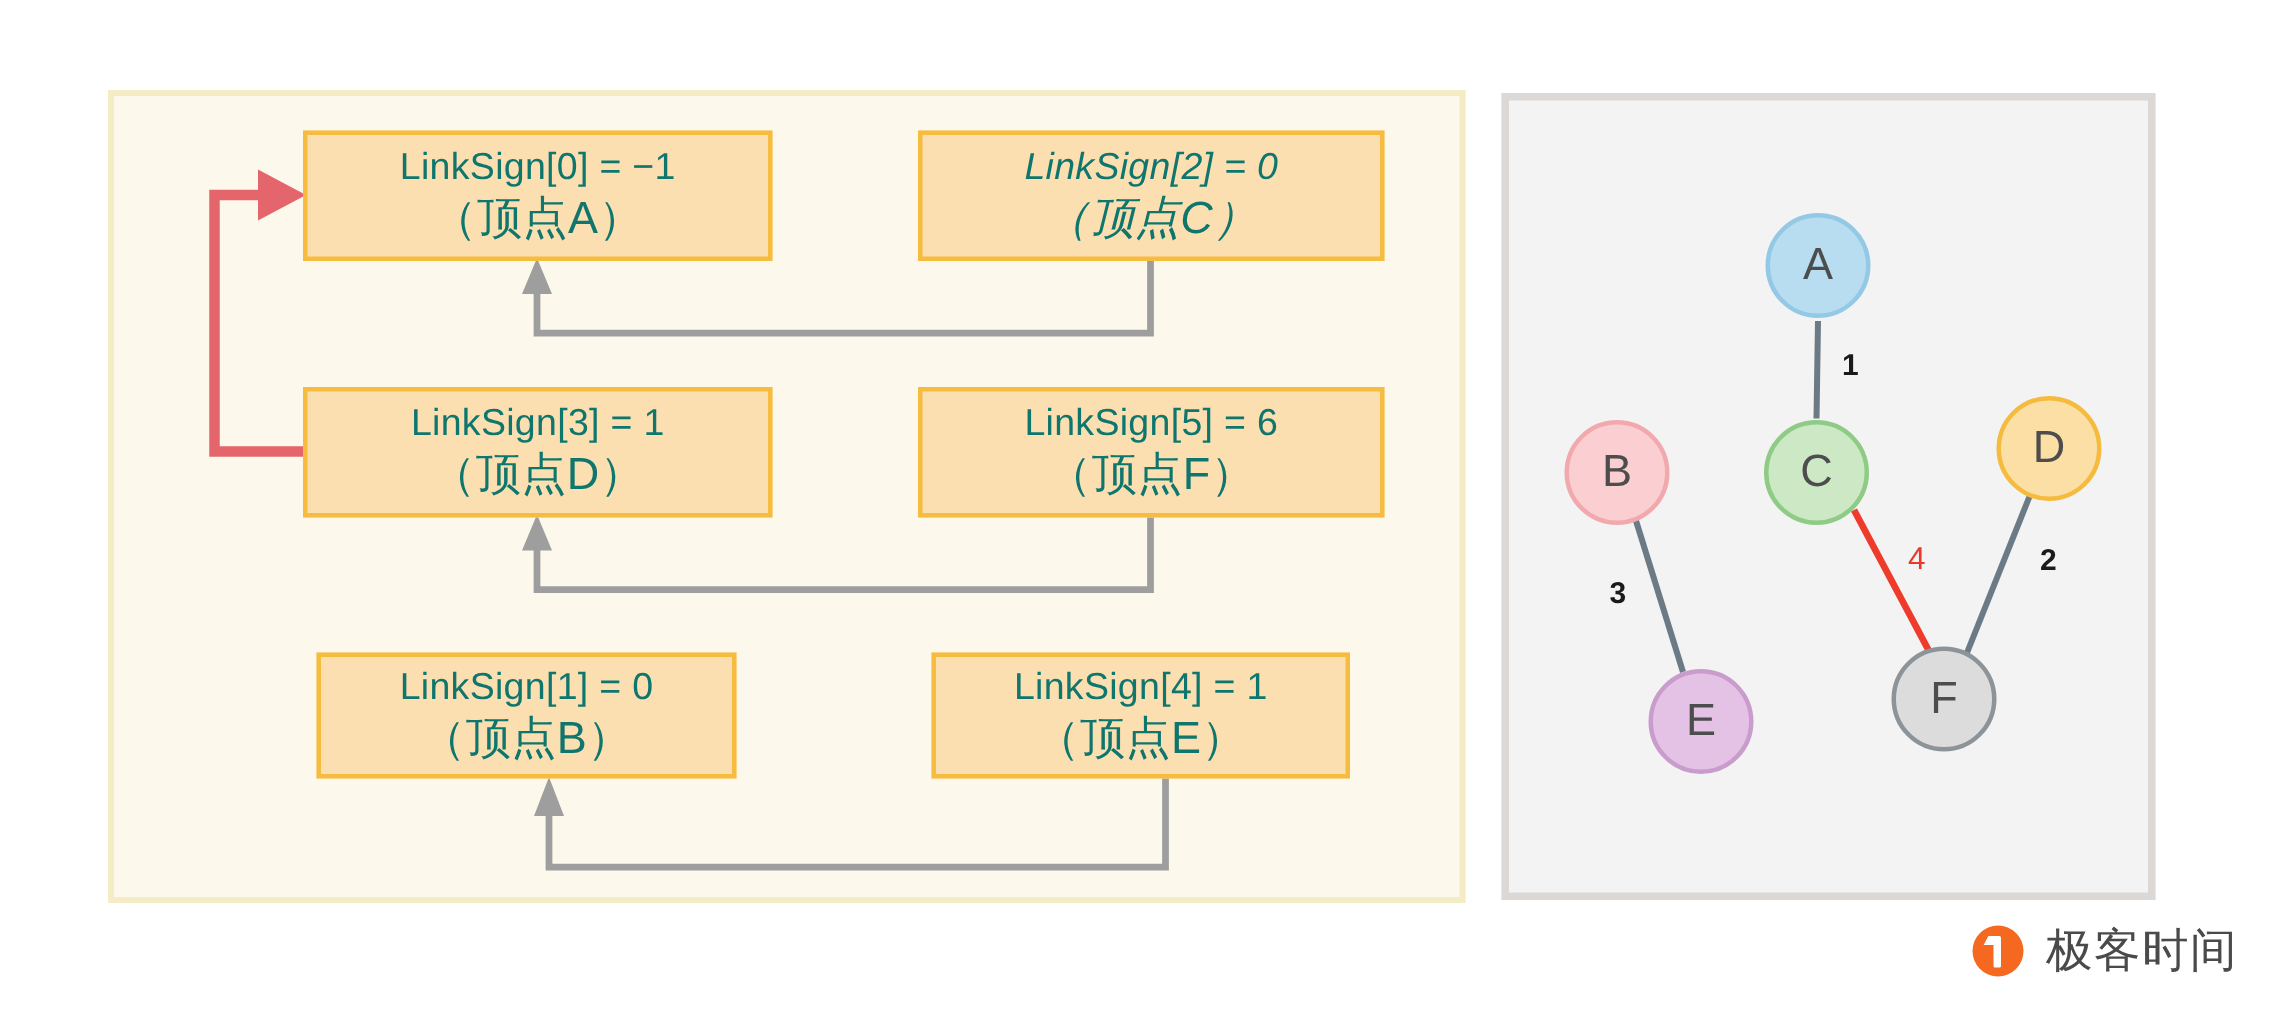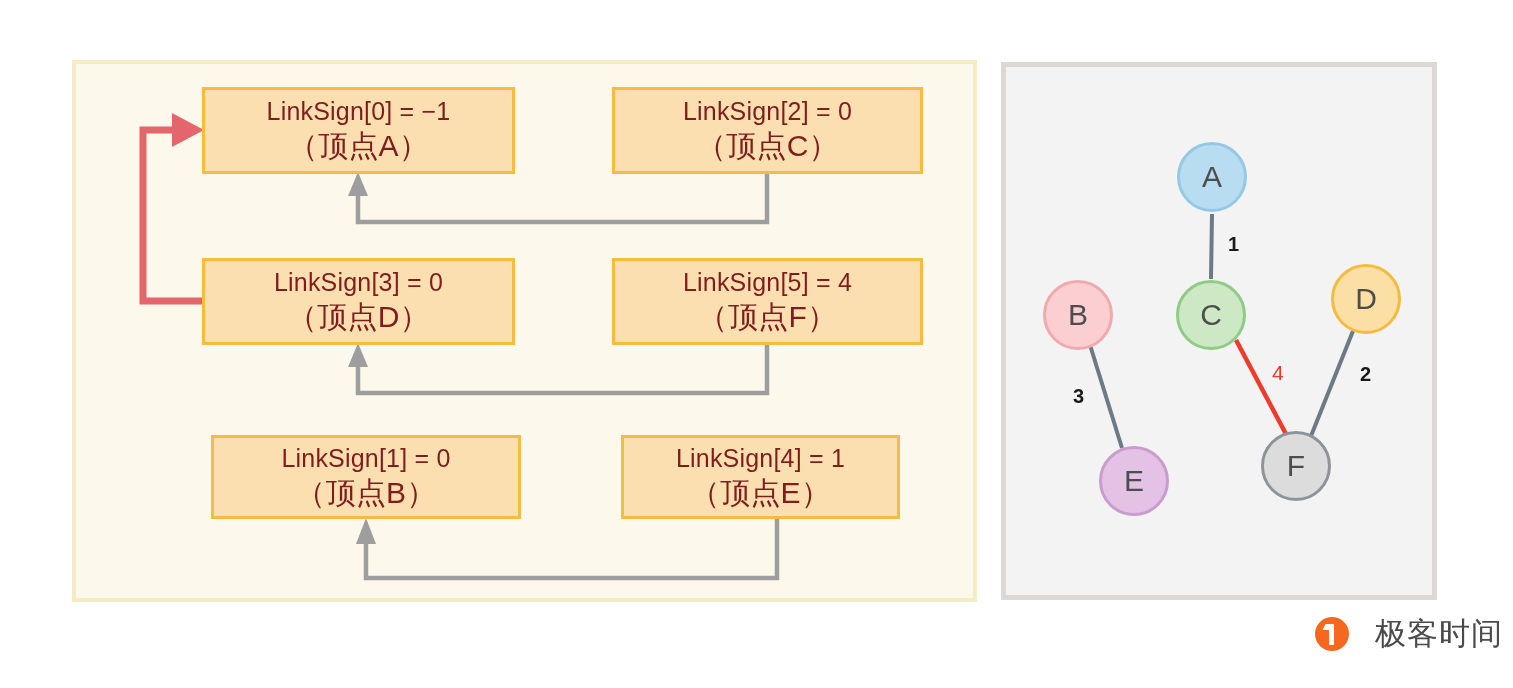--- a/index.html
+++ b/index.html
@@ -40,33 +40,33 @@
   
   .ls-box {
     position: absolute;
     background: #fcdfb0;
     border: 3px solid #f6bc3f;
     box-sizing: border-box;
     display: flex;
     flex-direction: column;
     align-items: center;
     justify-content: center;
-    color: #7f1d1d;
+    color: #0f766e;
     font-size: 25px;
     line-height: 1.28;
     letter-spacing: 0.2px;
     white-space: nowrap;
   }
   .ls-box .ls-line2 { font-size: 30px; }
 
   #box-a { left: 202px; top: 87px;  width: 313px; height: 87px; }
-  #box-c { left: 612px; top: 87px;  width: 311px; height: 87px; }
+  #box-c { left: 612px; top: 87px;  width: 311px; height: 87px; font-style: italic; }
   #box-d { left: 202px; top: 258px; width: 313px; height: 87px; }
   #box-f { left: 612px; top: 258px; width: 311px; height: 87px; }
-  #box-b { left: 211px; top: 435px; width: 310px; height: 84px; text-align: right; }
+  #box-b { left: 211px; top: 435px; width: 280px; height: 84px; text-align: right; }
   #box-e { left: 621px; top: 435px; width: 279px; height: 84px; }
 
   
   #connectors {
     position: absolute;
     left: 0; top: 0;
     width: 1513px; height: 688px;
     pointer-events: none;
   }
 
@@ -101,21 +101,21 @@
   #label-be { left: 1073px; top: 385px; }
   #label-cf { left: 1272px; top: 361px; }
 
   
   #logo {
     position: absolute;
     left: 1315px;
     top: 613px;
     display: flex;
     align-items: center;
-    gap: 26px;
+    gap: 15px;
   }
   #logo-mark {
     width: 34px; height: 34px;
     border-radius: 50%;
     background: #f4691f;
     position: relative;
   }
   #logo-mark::after {
     content: "";
     position: absolute;
@@ -171,26 +171,26 @@
   <div>LinkSign[0] = −1</div>
   <div class="ls-line2">（顶点A）</div>
 </div>
 
 <div class="ls-box" id="box-c">
   <div>LinkSign[2] = 0</div>
   <div class="ls-line2">（顶点C）</div>
 </div>
 
 <div class="ls-box" id="box-d">
-  <div>LinkSign[3] = 0</div>
+  <div>LinkSign[3] = 1</div>
   <div class="ls-line2">（顶点D）</div>
 </div>
 
 <div class="ls-box" id="box-f">
-  <div>LinkSign[5] = 4</div>
+  <div>LinkSign[5] = 6</div>
   <div class="ls-line2">（顶点F）</div>
 </div>
 
 <div class="ls-box" id="box-b">
   <div>LinkSign[1] = 0</div>
   <div class="ls-line2">（顶点B）</div>
 </div>
 
 <div class="ls-box" id="box-e">
   <div>LinkSign[4] = 1</div>

